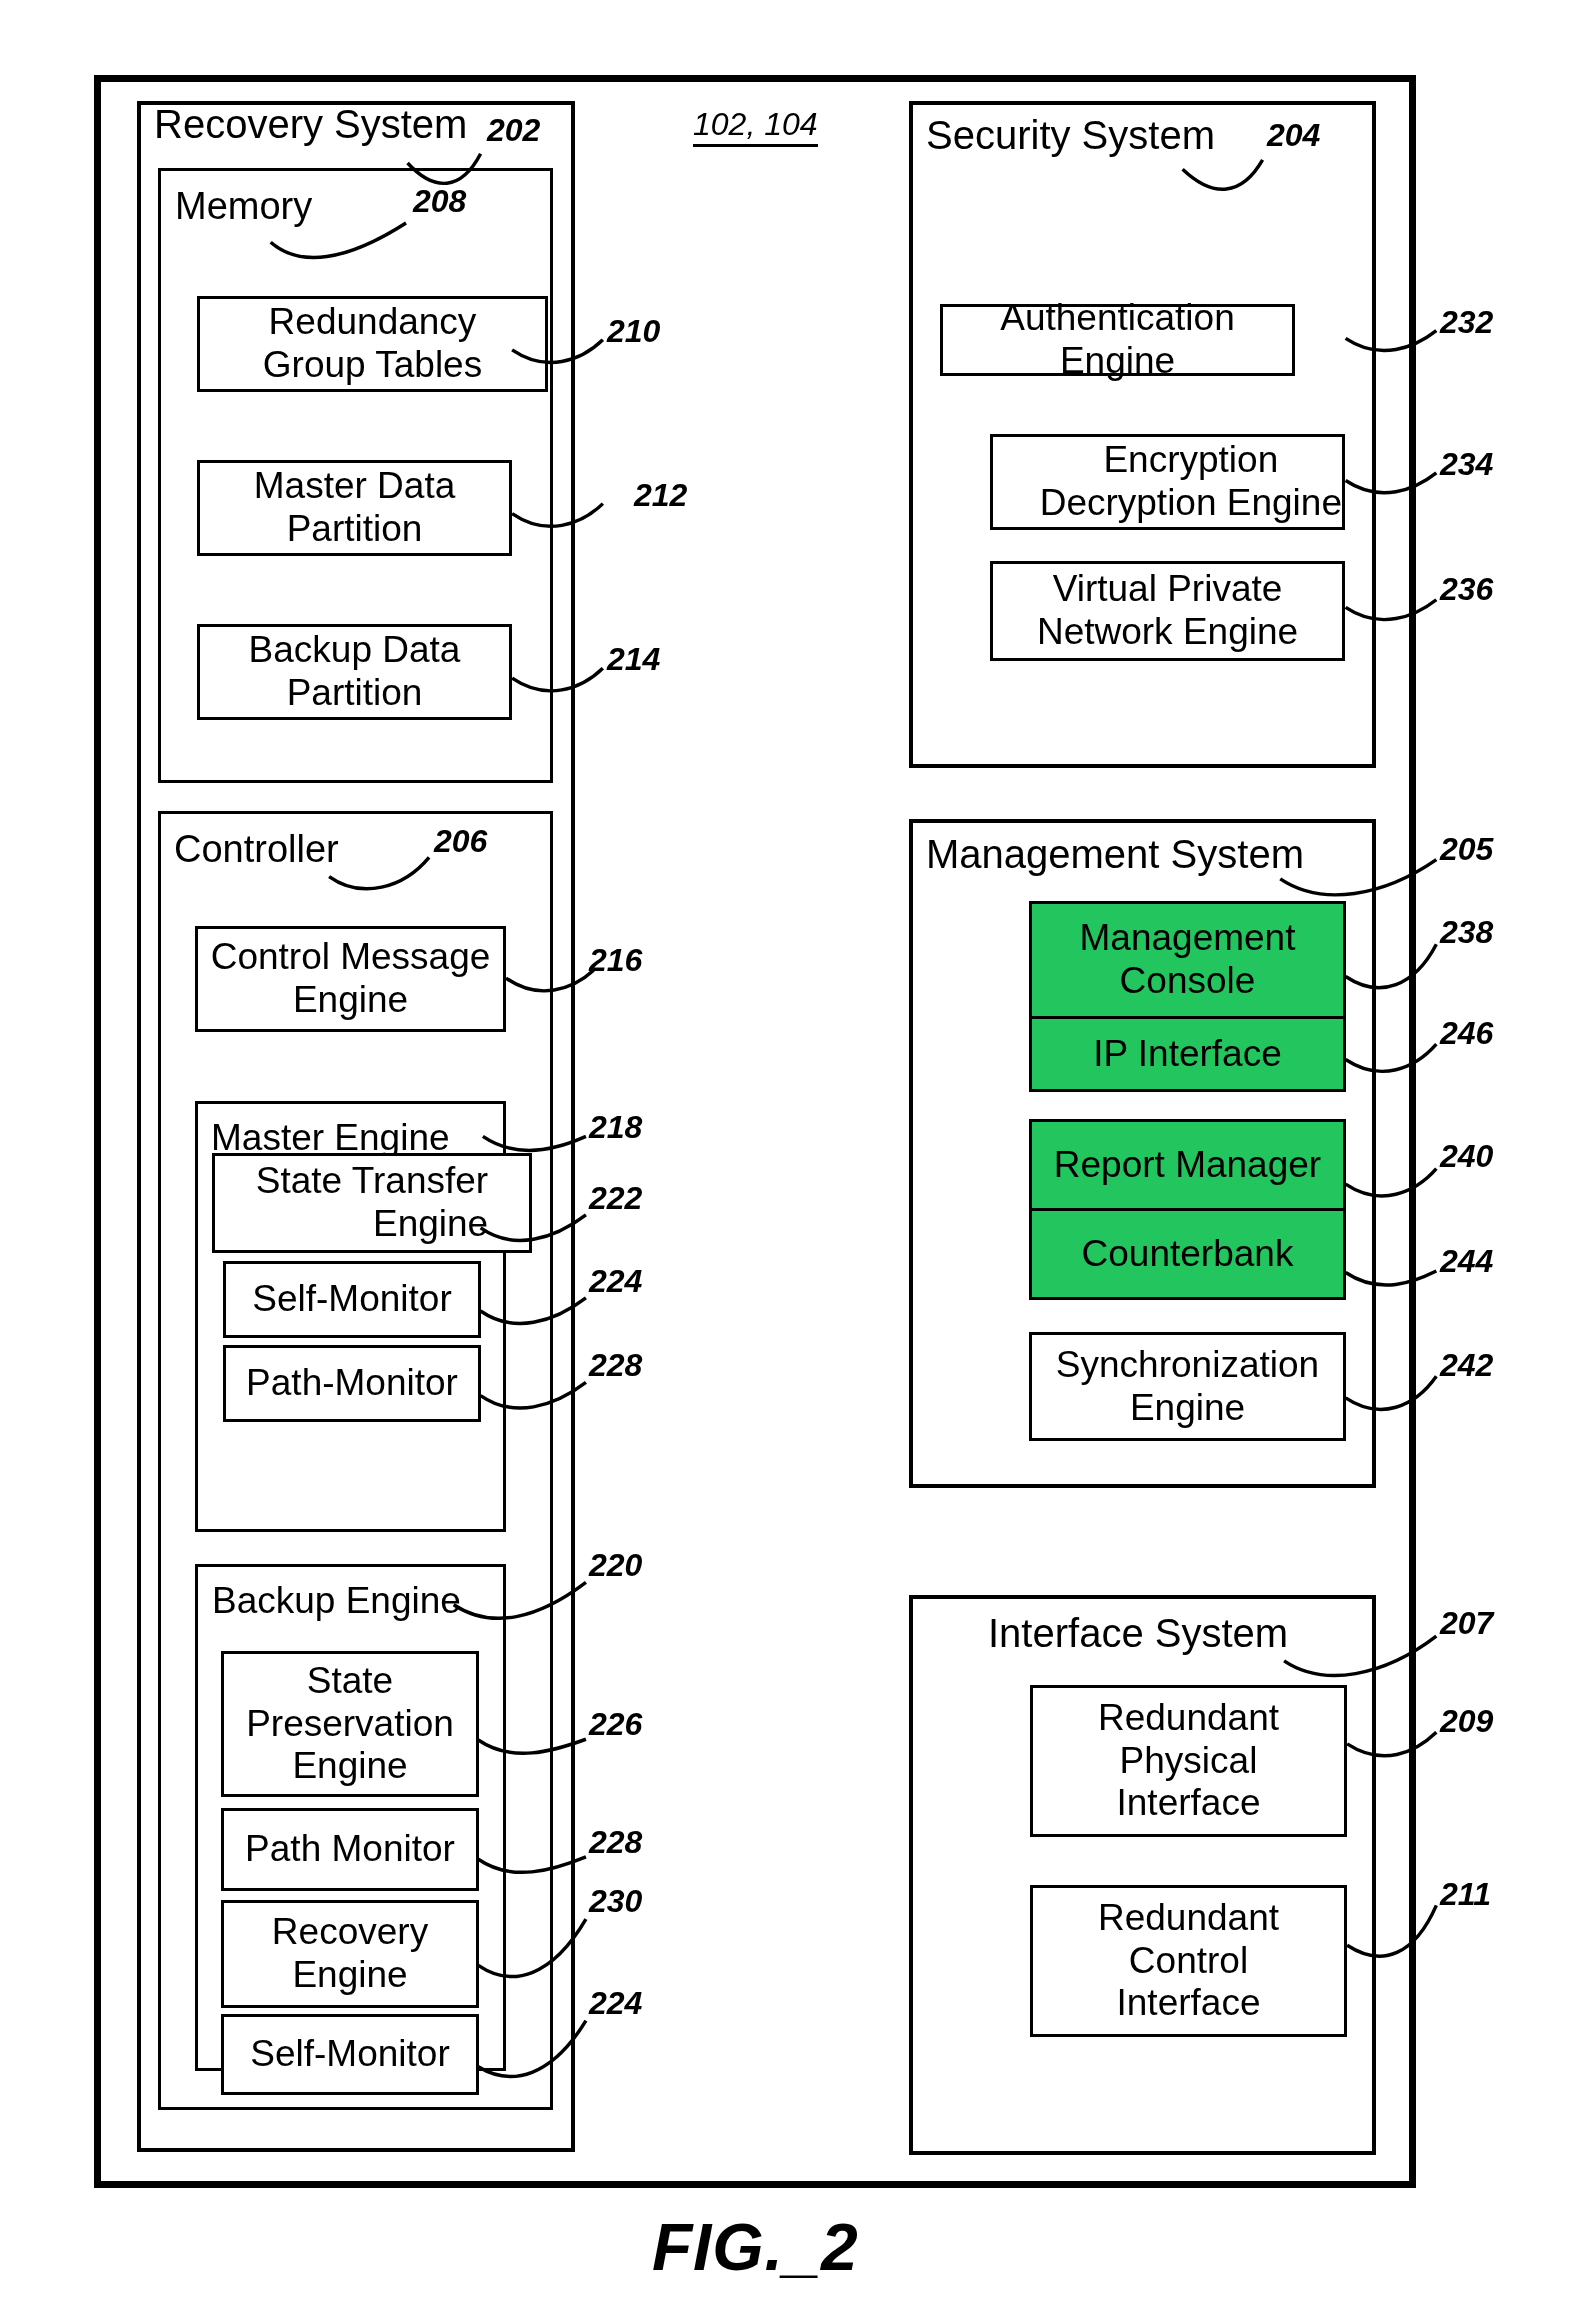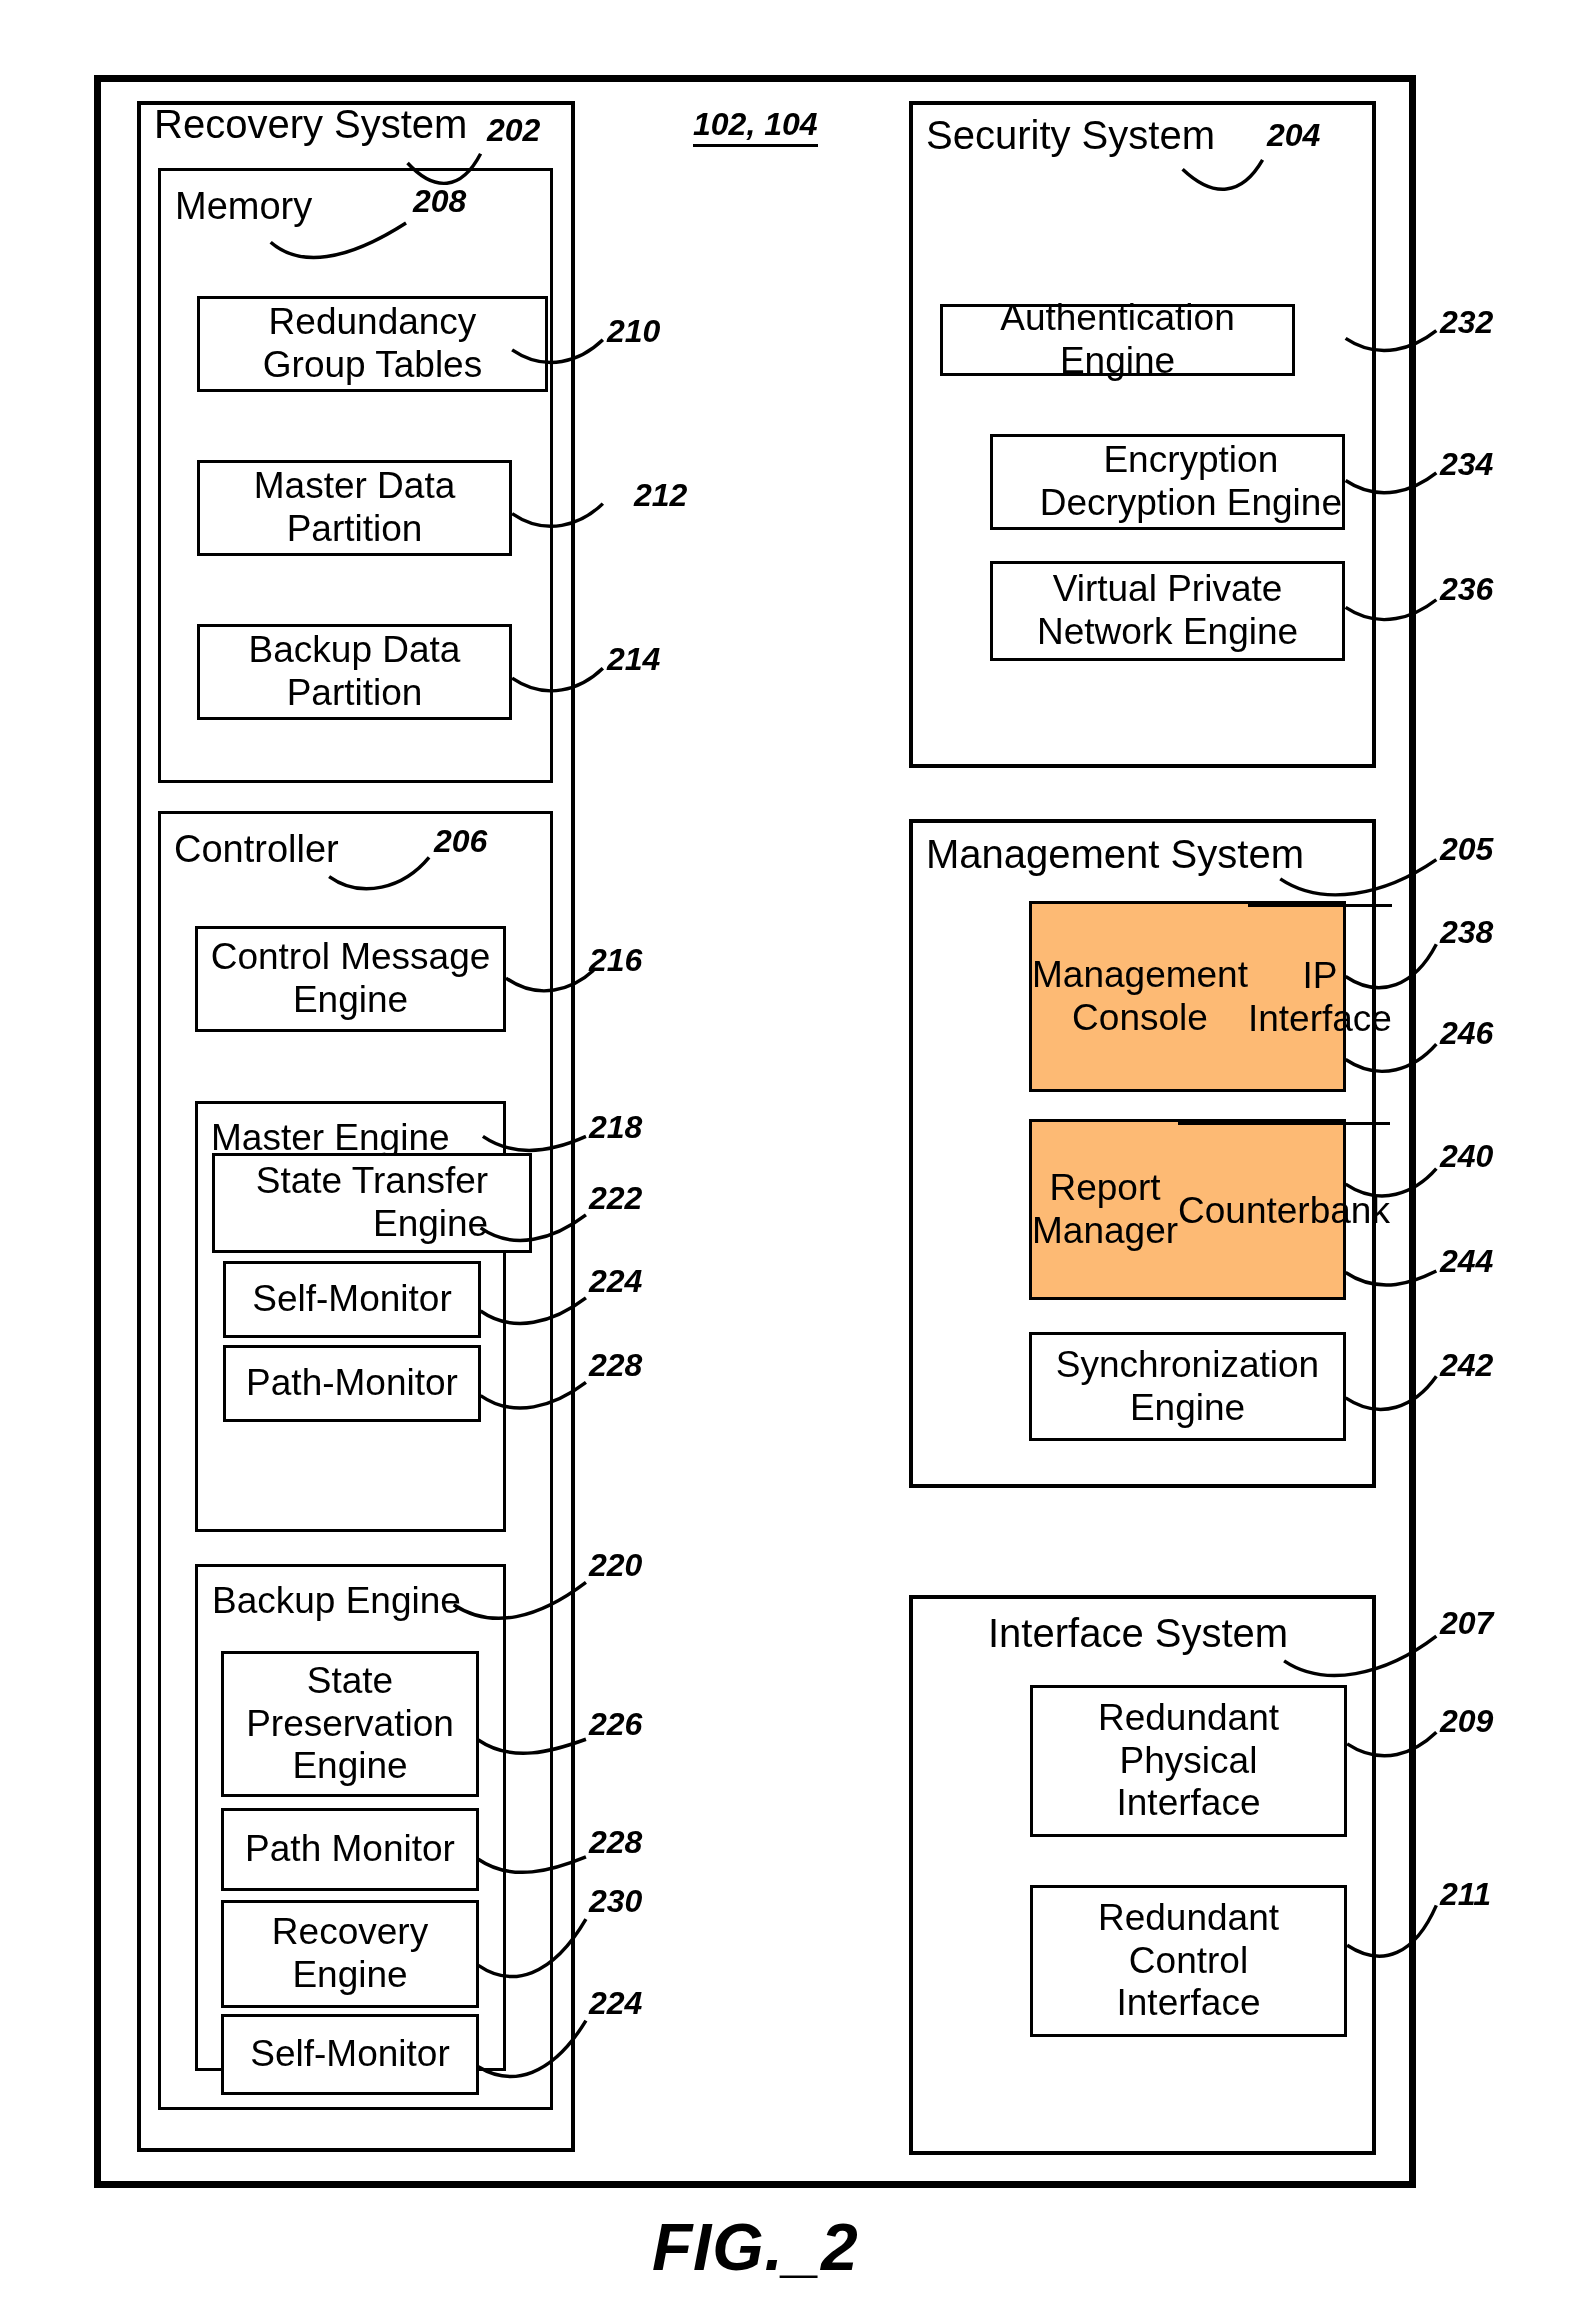--- a/index.html
+++ b/index.html
@@ -47,23 +47,23 @@
     display: flex;
     align-items: center;
     justify-content: center;
     text-align: center;
     line-height: 1.16;
   }
 
   
   .pair-box {
     border: 3.8px solid #000;
-    background: #fdba74;
+    background: #22c55e;
     display: flex;
-    flex-direction: row;
+    flex-direction: column;
   }
   .pair-cell {
     display: flex;
     align-items: center;
     justify-content: center;
     text-align: center;
     line-height: 1.16;
     flex: 1 1 auto;
   }
   .pair-cell + .pair-cell {
@@ -83,21 +83,21 @@
     font-style: italic;
     font-weight: bold;
     white-space: nowrap;
     line-height: 1;
   }
 
   
   .fig-ref {
     position: absolute;
     font-style: italic;
-    font-weight: bold;
+    font-weight: normal;
     white-space: nowrap;
     line-height: 1;
     border-bottom: 3.8px solid #000;
     padding-bottom: 3.8px;
   }
 
   
   .fig-caption {
     position: absolute;
     font-style: italic;

